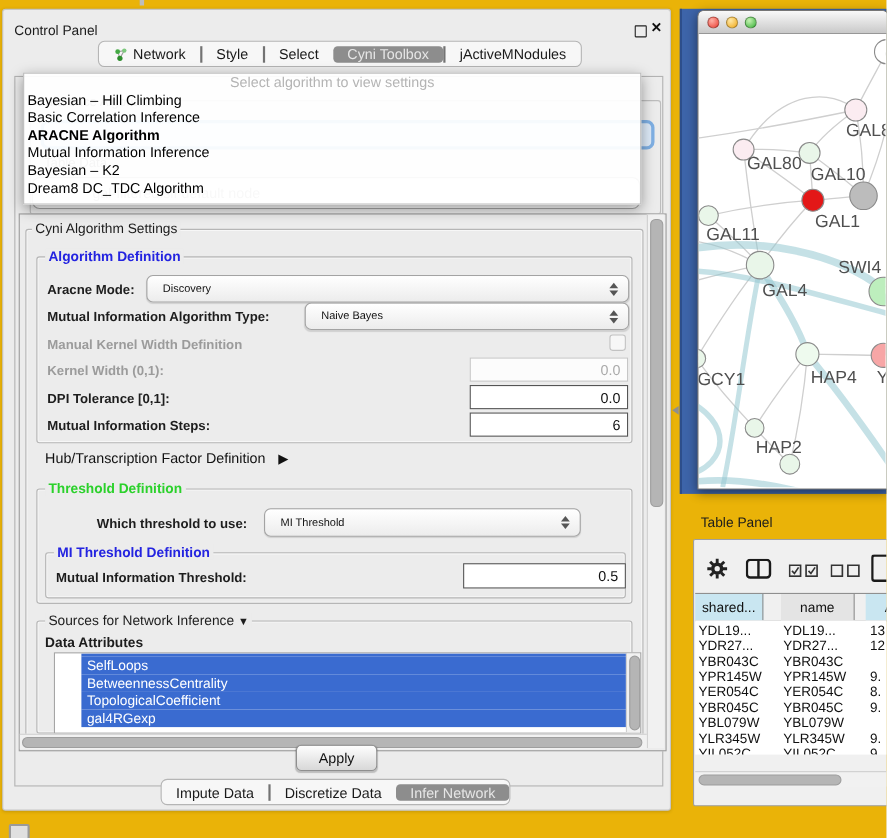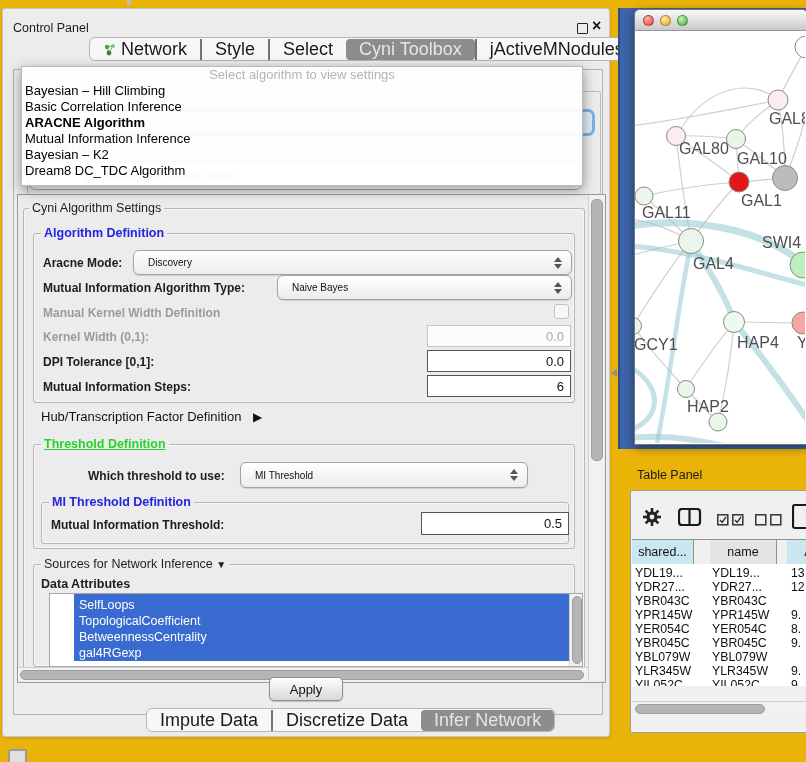--- a/index.html
+++ b/index.html
@@ -7,21 +7,21 @@
         font-family:"Liberation Sans",sans-serif;-webkit-font-smoothing:antialiased;}
   .abs{position:absolute;}
   
   .cp-window{left:2px;top:8px;width:606px;height:727px;background:#ececec;
              border:1px solid #c6c6c6;border-radius:3px;box-shadow:0 1px 3px rgba(0,0,0,.15);}
   .cp-title{left:10px;top:12px;font-size:12.5px;color:#1c1c1c;}
   .cp-float{left:574px;top:14px;width:9px;height:9px;border:1.7px solid #222;border-radius:1px;}
   .cp-close{left:589px;top:8px;font-size:16px;font-weight:900;color:#111;}
   
   .tabbar{display:flex;align-items:center;background:#f7f7f7;border:1px solid #b5b5b5;
-          border-radius:6px;height:22px;font-size:18px;color:#1a1a1a;overflow:hidden;}
+          border-radius:6px;height:22px;font-size:13px;color:#1a1a1a;overflow:hidden;}
   .tab{display:flex;align-items:center;padding:0 13px;cursor:default;white-space:nowrap;}
   .tab + .tab{border-left:2px solid #737373;}
   .tab.sel{background:#8d8d8d;color:#e6e6e6;border-left:none;border-radius:4px;}
   .tab .ticon{margin-right:5px;display:inline-flex;}
   
   .content-panel{left:10px;top:60px;width:588px;height:644px;background:#ececec;border:1px solid #b3b3b3;}
   
   .ghost-group{border:1px solid #bdbdbd;border-radius:3px;}
   .ghost-label{font-size:12px;color:#777;background:#ececec;padding:0 3px;}
   .focus-combo{border:3px solid #7fb0e4;background:#ddeaf8;border-radius:7px;}
@@ -33,21 +33,21 @@
   .popup .prompt{height:16px;line-height:16px;text-align:center;font-size:13px;color:#b4b4b4;}
   .popup .item{height:16px;line-height:16px;font-size:13px;color:#000;padding-left:3px;white-space:nowrap;}
   .popup .item.bold{font-weight:bold;}
   
   .viewport{left:14px;top:185px;width:587px;height:487px;background:#ececec;border:1px solid #9c9c9c;}
   .groupbox{border:1px solid #b6b6b6;border-radius:3px;box-shadow:inset 0 0 0 1px rgba(255,255,255,.6);}
   .gb-label{font-size:12.5px;background:#ececec;padding:0 3px;white-space:nowrap;}
   .lbl{font-size:12px;font-weight:bold;color:#1d1d1d;white-space:nowrap;}
   .lbl.dis{color:#9b9b9b;}
   .blue{color:#2323e0;font-weight:bold;}
-  .green{color:#2bd12b;font-weight:bold;text-decoration:underline;}
+  .green{color:#2bd12b;font-weight:bold;}
   .combo{background:linear-gradient(#ffffff,#ececec);border:1px solid #a3a3a3;border-radius:6px;
          display:flex;align-items:center;font-size:10px;color:#111;box-shadow:0 1px 1px rgba(0,0,0,.12);}
   .combo .ctext{padding-left:14px;flex:1;}
   .spin{display:flex;flex-direction:column;justify-content:center;gap:2px;padding-right:9px;}
   .spin i{display:block;width:0;height:0;border-left:4px solid transparent;border-right:4px solid transparent;}
   .spin .up{border-bottom:5px solid #555;}
   .spin .dn{border-top:5px solid #555;}
   .field{background:#fff;border:1.5px solid #555;font-size:13px;color:#111;text-align:right;
          padding-right:6px;display:flex;align-items:center;justify-content:flex-end;}
   .field.dis{border:1px solid #c6c6c6;color:#aaa;background:#fcfcfc;}
@@ -214,22 +214,22 @@
       <span>Sources for Network Inference</span>
       <span style="font-size:10px;">▼</span>
     </div>
     <div class="abs lbl" style="left:38px;top:568px;font-size:12.5px;">Data Attributes</div>
 
     <div class="abs attr-list" style="left:46px;top:584px;width:508px;height:72px;padding-left:24px;">
       <div style="height:3px;background:#3a6bd0;width:calc(100% - 12px);"></div>
       <div style="width:calc(100% - 12px);">
 
       <div class="attr-item bold">SelfLoops</div>
+          <div class="attr-item bold">BetweennessCentrality</div>
           <div class="attr-item bold">TopologicalCoefficient</div>
-          <div class="attr-item bold">BetweennessCentrality</div>
           <div class="attr-item bold">gal4RGexp</div>
         </div>
       <div class="abs vtrack" style="right:0;top:0;width:12px;height:100%;">
         <div class="thumb abs" style="left:1.5px;top:2px;width:8px;height:66px;"></div>
       </div>
     </div>
 
     <div class="abs vtrack" style="left:585px;top:186px;width:15px;height:485px;">
       <div class="thumb abs" style="left:2px;top:4px;width:10px;height:260px;"></div>
     </div>

